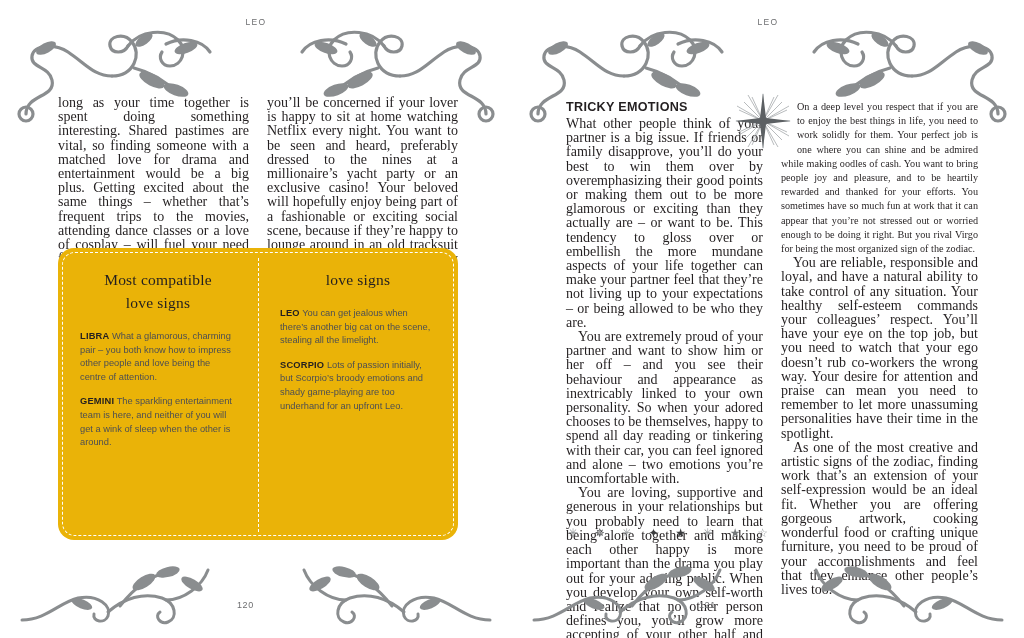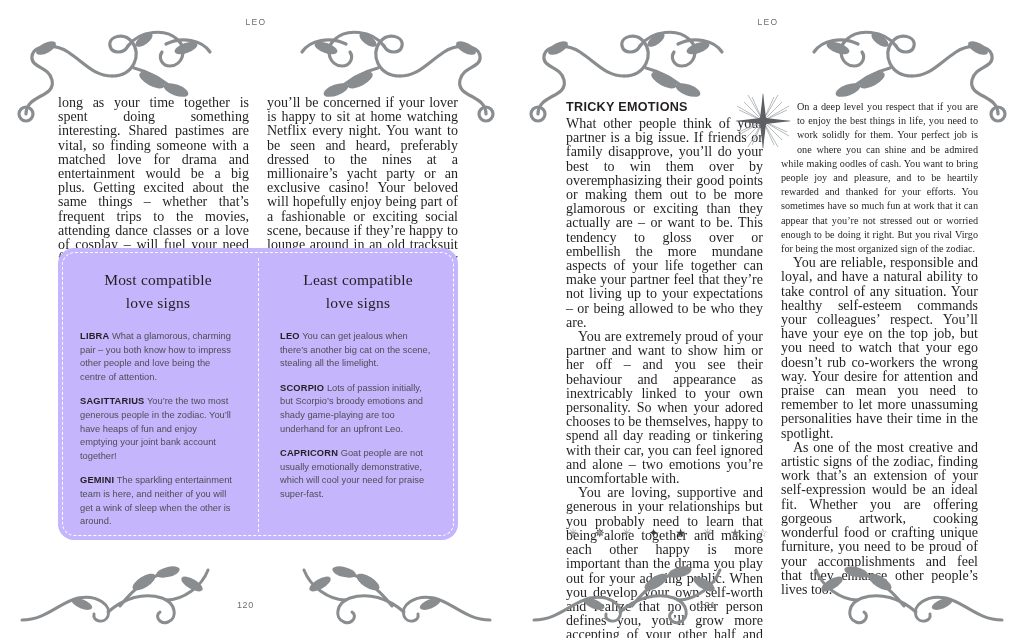--- a/index.html
+++ b/index.html
@@ -74,21 +74,21 @@
   }
   p.body + p.body { text-indent: 12px; }
 
   
   .compat-panel {
     position: absolute;
     left: 58px;
     top: 248px;
     width: 400px;
     height: 292px;
-    background: #c4b5fd;
+    background: #eab308;
     border-radius: 16px;
     display: flex;
     box-sizing: border-box;
     padding: 14px 0 10px 0;
   }
   .compat-panel::before {
     content: "";
     position: absolute;
     inset: 4px;
     border: 1.4px dashed #ffffff;
@@ -269,44 +269,35 @@
       <div class="compat-col left">
         <div class="compat-title">
           <div>Most compatible</div>
           <div>love signs</div>
         </div>
         <p class="compat-entry">
           <span class="sign">LIBRA</span>
           <span>What a glamorous, charming pair – you both know how to impress other people and love being the centre of attention.</span>
         </p>
         <p class="compat-entry">
-          <span class="sign">SAGITTARIUS</span>
-          <span>You’re the two most generous people in the zodiac. You’ll have heaps of fun and enjoy emptying your joint bank account together!</span>
-        </p>
-        <p class="compat-entry">
           <span class="sign">GEMINI</span>
           <span>The sparkling entertainment team is here, and neither of you will get a wink of sleep when the other is around.</span>
         </p>
       </div>
       <div class="compat-col right">
         <div class="compat-title">
-          <div>Least compatible</div>
           <div>love signs</div>
         </div>
         <p class="compat-entry">
           <span class="sign">LEO</span>
           <span>You can get jealous when there’s another big cat on the scene, stealing all the limelight.</span>
         </p>
         <p class="compat-entry">
           <span class="sign">SCORPIO</span>
           <span>Lots of passion initially, but Scorpio’s broody emotions and shady game-playing are too underhand for an upfront Leo.</span>
-        </p>
-        <p class="compat-entry">
-          <span class="sign">CAPRICORN</span>
-          <span>Goat people are not usually emotionally demonstrative, which will cool your need for praise super-fast.</span>
         </p>
       </div>
     </div>
 
     <div class="orn orn-bl">
       <svg width="210" height="80" viewBox="0 0 210 80" aria-hidden="true">
         <g transform="translate(0,80) scale(1,-1)">
           <g fill="none" stroke="#8a8d8f" stroke-width="3" stroke-linecap="round">
             <path d="M6 8 C30 8 44 26 62 30 C82 34 96 22 92 12 C89 4 76 6 78 14"></path>
             <path d="M92 16 C108 30 128 36 146 30 C160 25 162 10 152 6 C144 3 138 12 144 16"></path>

